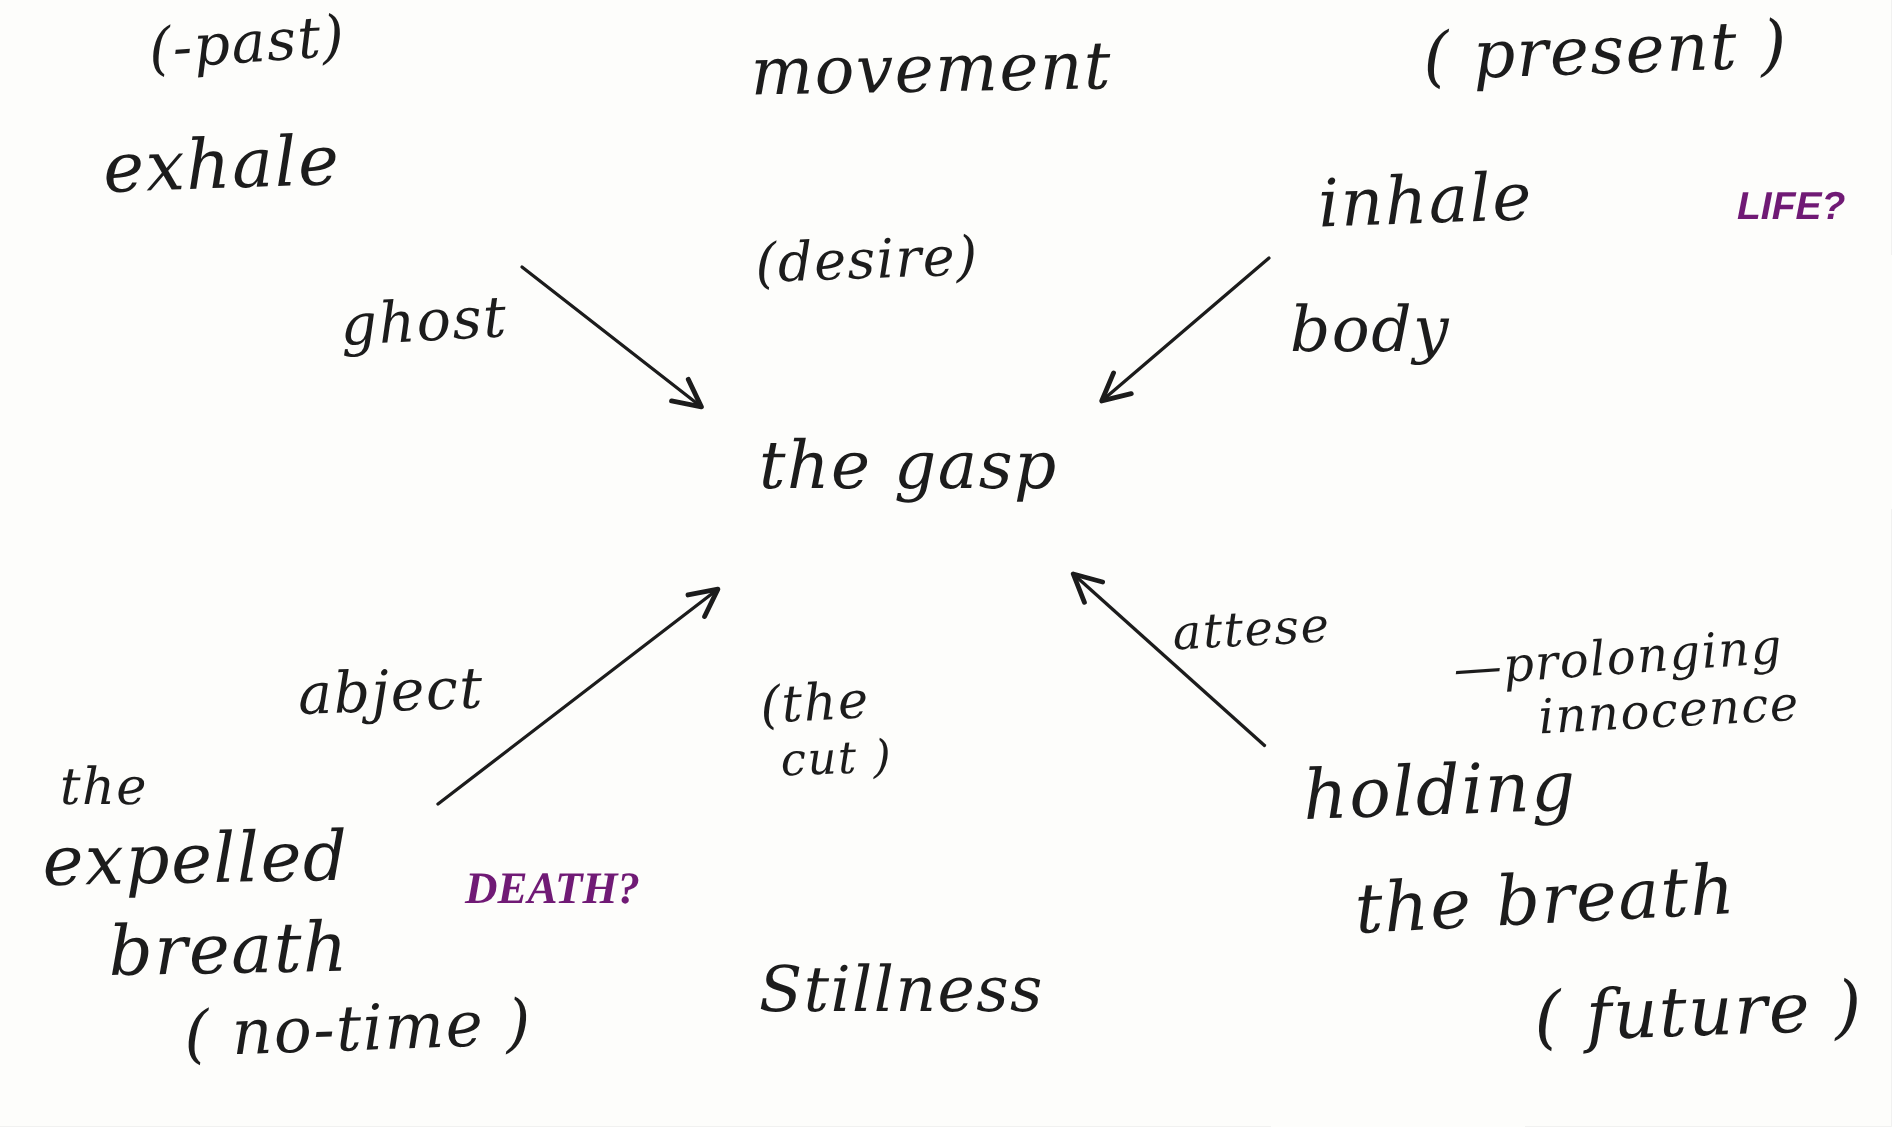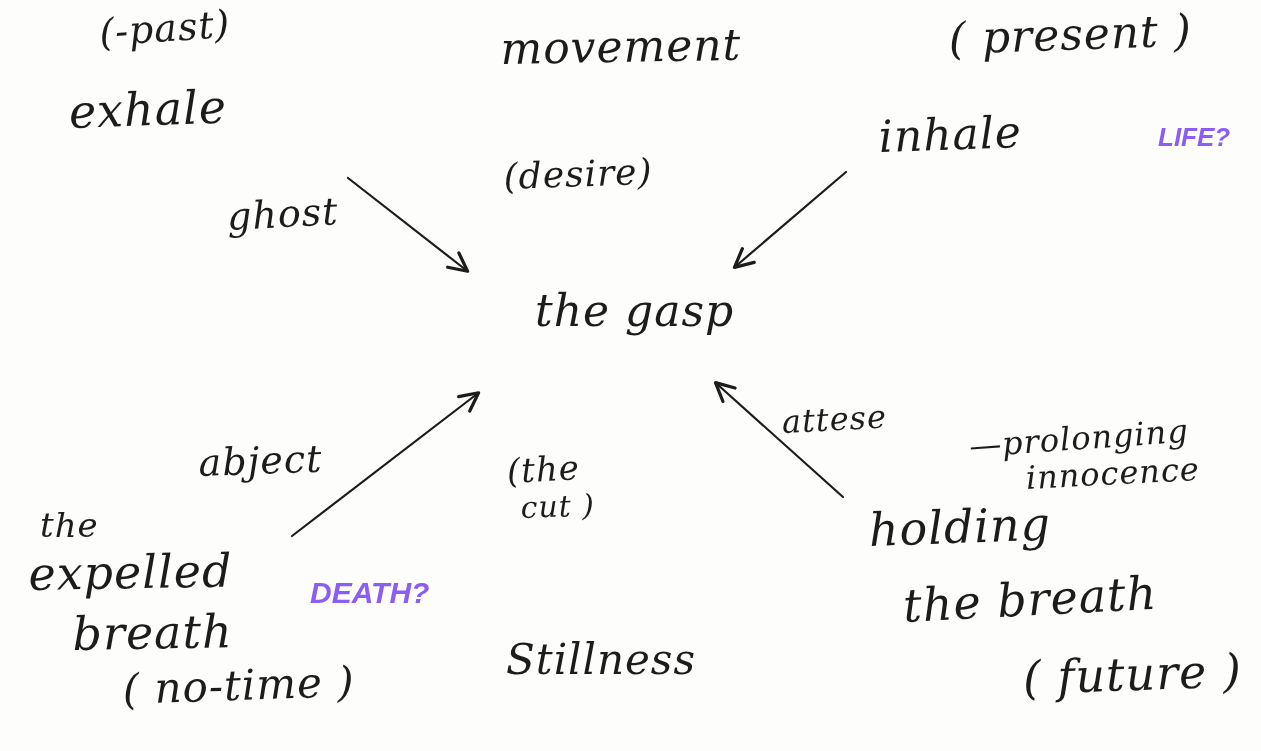--- a/index.html
+++ b/index.html
@@ -26,51 +26,51 @@
     color: #1c1c1c;
     transform-origin: left top;
   }
   
   .caps {
     position: absolute;
     font-family: "Liberation Sans", sans-serif;
     font-style: italic;
     font-weight: 700;
     white-space: nowrap;
-    color: #8b5cf6;
+    color: #701a75;
     transform-origin: left top;
   }
   .arrow-layer {
     position: absolute;
     inset: 0;
     width: 1261px;
     height: 751px;
     pointer-events: none;
   }
 
   
   .n-past       { left: 98px;  top: 14px;  font-size: 38px; transform: rotate(-4deg); }
   .n-movement   { left: 500px; top: 26px;  font-size: 44px; transform: rotate(-1deg); }
   .n-present    { left: 948px; top: 16px;  font-size: 44px; transform: rotate(-2deg); }
   .n-exhale     { left: 68px;  top: 88px;  font-size: 46px; transform: rotate(-2deg); }
   .n-inhale     { left: 878px; top: 114px; font-size: 44px; transform: rotate(-2deg); }
   .n-life      { left: 1158px; top: 122px; font-size: 26px; }
   .n-desire     { left: 503px; top: 158px; font-size: 36px; transform: rotate(-2deg); }
   .n-ghost      { left: 226px; top: 198px; font-size: 38px; transform: rotate(-3deg); }
   .n-body       { left: 860px; top: 198px; font-size: 42px; }
-  .n-gasp       { left: 506px; top: 288px; font-size: 44px; margin-left: 29px; }
+  .n-gasp       { left: 506px; top: 288px; font-size: 44px; }
   .n-attese     { left: 781px; top: 406px; font-size: 32px; transform: rotate(-3deg); }
   .n-prolong    { left: 968px; top: 430px; font-size: 32px; transform: rotate(-4deg); }
   .n-innocence  { left: 1025px;top: 462px; font-size: 32px; transform: rotate(-3deg); }
   .n-abject     { left: 198px; top: 444px; font-size: 38px; transform: rotate(-2deg); }
   .n-cut1       { left: 506px; top: 454px; font-size: 34px; transform: rotate(-3deg); }
   .n-cut2       { left: 520px; top: 492px; font-size: 30px; transform: rotate(-2deg); }
   .n-the        { left: 40px;  top: 508px; font-size: 34px; }
   .n-expelled   { left: 28px;  top: 550px; font-size: 46px; transform: rotate(-1deg); }
-  .n-death      { left: 310px; top: 576px; font-size: 30px; }
+  .n-death      { left: 310px; top: 576px; font-size: 30px; font-family: Liberation Serif, serif; }
   .n-breath1    { left: 72px;  top: 610px; font-size: 46px; transform: rotate(-1deg); }
   .n-notime     { left: 122px; top: 668px; font-size: 42px; transform: rotate(-2deg); }
   .n-stillness  { left: 506px; top: 638px; font-size: 42px; }
   .n-holding    { left: 868px; top: 506px; font-size: 46px; transform: rotate(-2deg); }
   .n-thebreath  { left: 902px; top: 582px; font-size: 46px; transform: rotate(-3deg); }
   .n-future     { left: 1022px;top: 654px; font-size: 46px; transform: rotate(-2deg); }
 </style>
 </head>
 <body>
 
@@ -91,20 +91,21 @@
   <span class="hw n-past">(-past)</span>
   <span class="hw n-movement">movement</span>
   <span class="hw n-present">( present )</span>
 
   <span class="hw n-exhale">exhale</span>
   <span class="hw n-inhale">inhale</span>
   <span class="caps n-life">LIFE?</span>
 
   <span class="hw n-desire">(desire)</span>
   <span class="hw n-ghost">ghost</span>
+  <span class="hw n-body">body</span>
 
   <span class="hw n-gasp">the gasp</span>
 
   <span class="hw n-attese">attese</span>
   <span class="hw n-prolong">—prolonging</span>
   <span class="hw n-innocence">innocence</span>
 
   <span class="hw n-abject">abject</span>
   <span class="hw n-cut1">(the</span>
   <span class="hw n-cut2">cut )</span>

